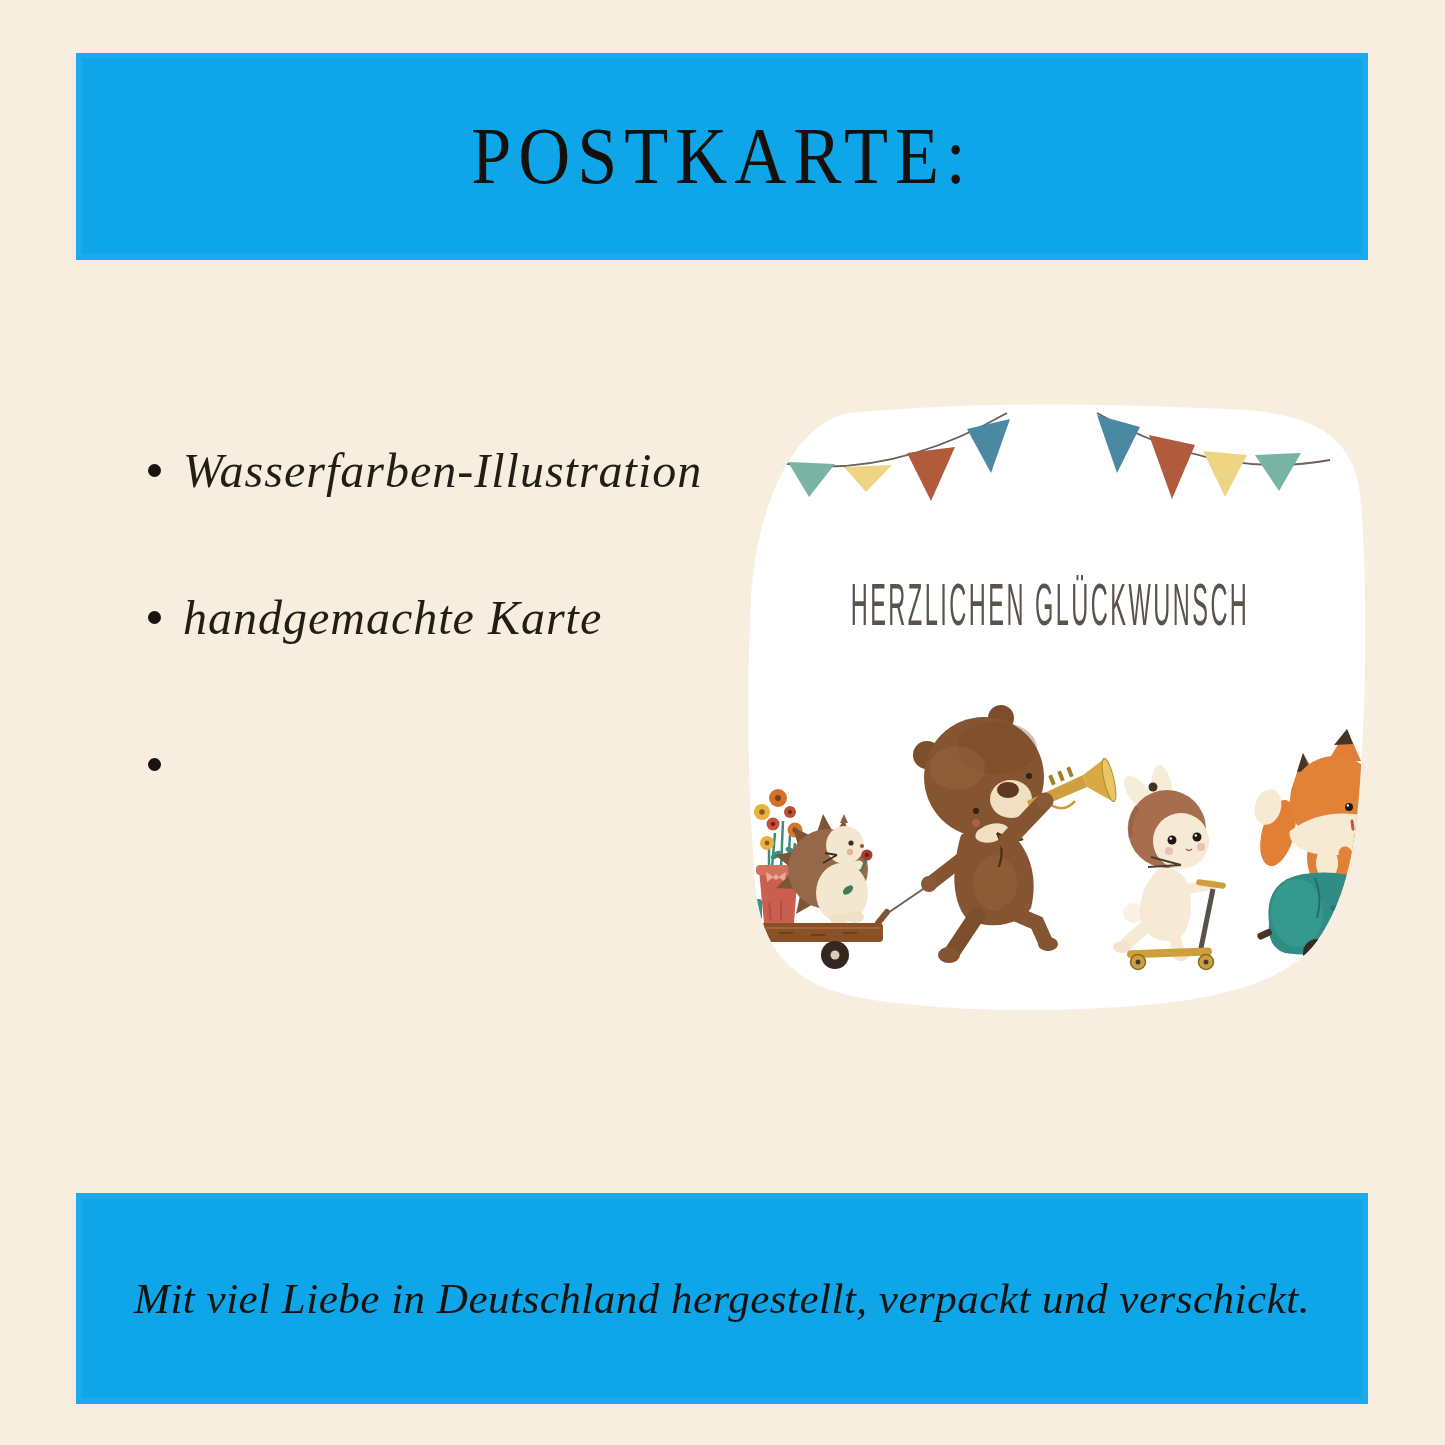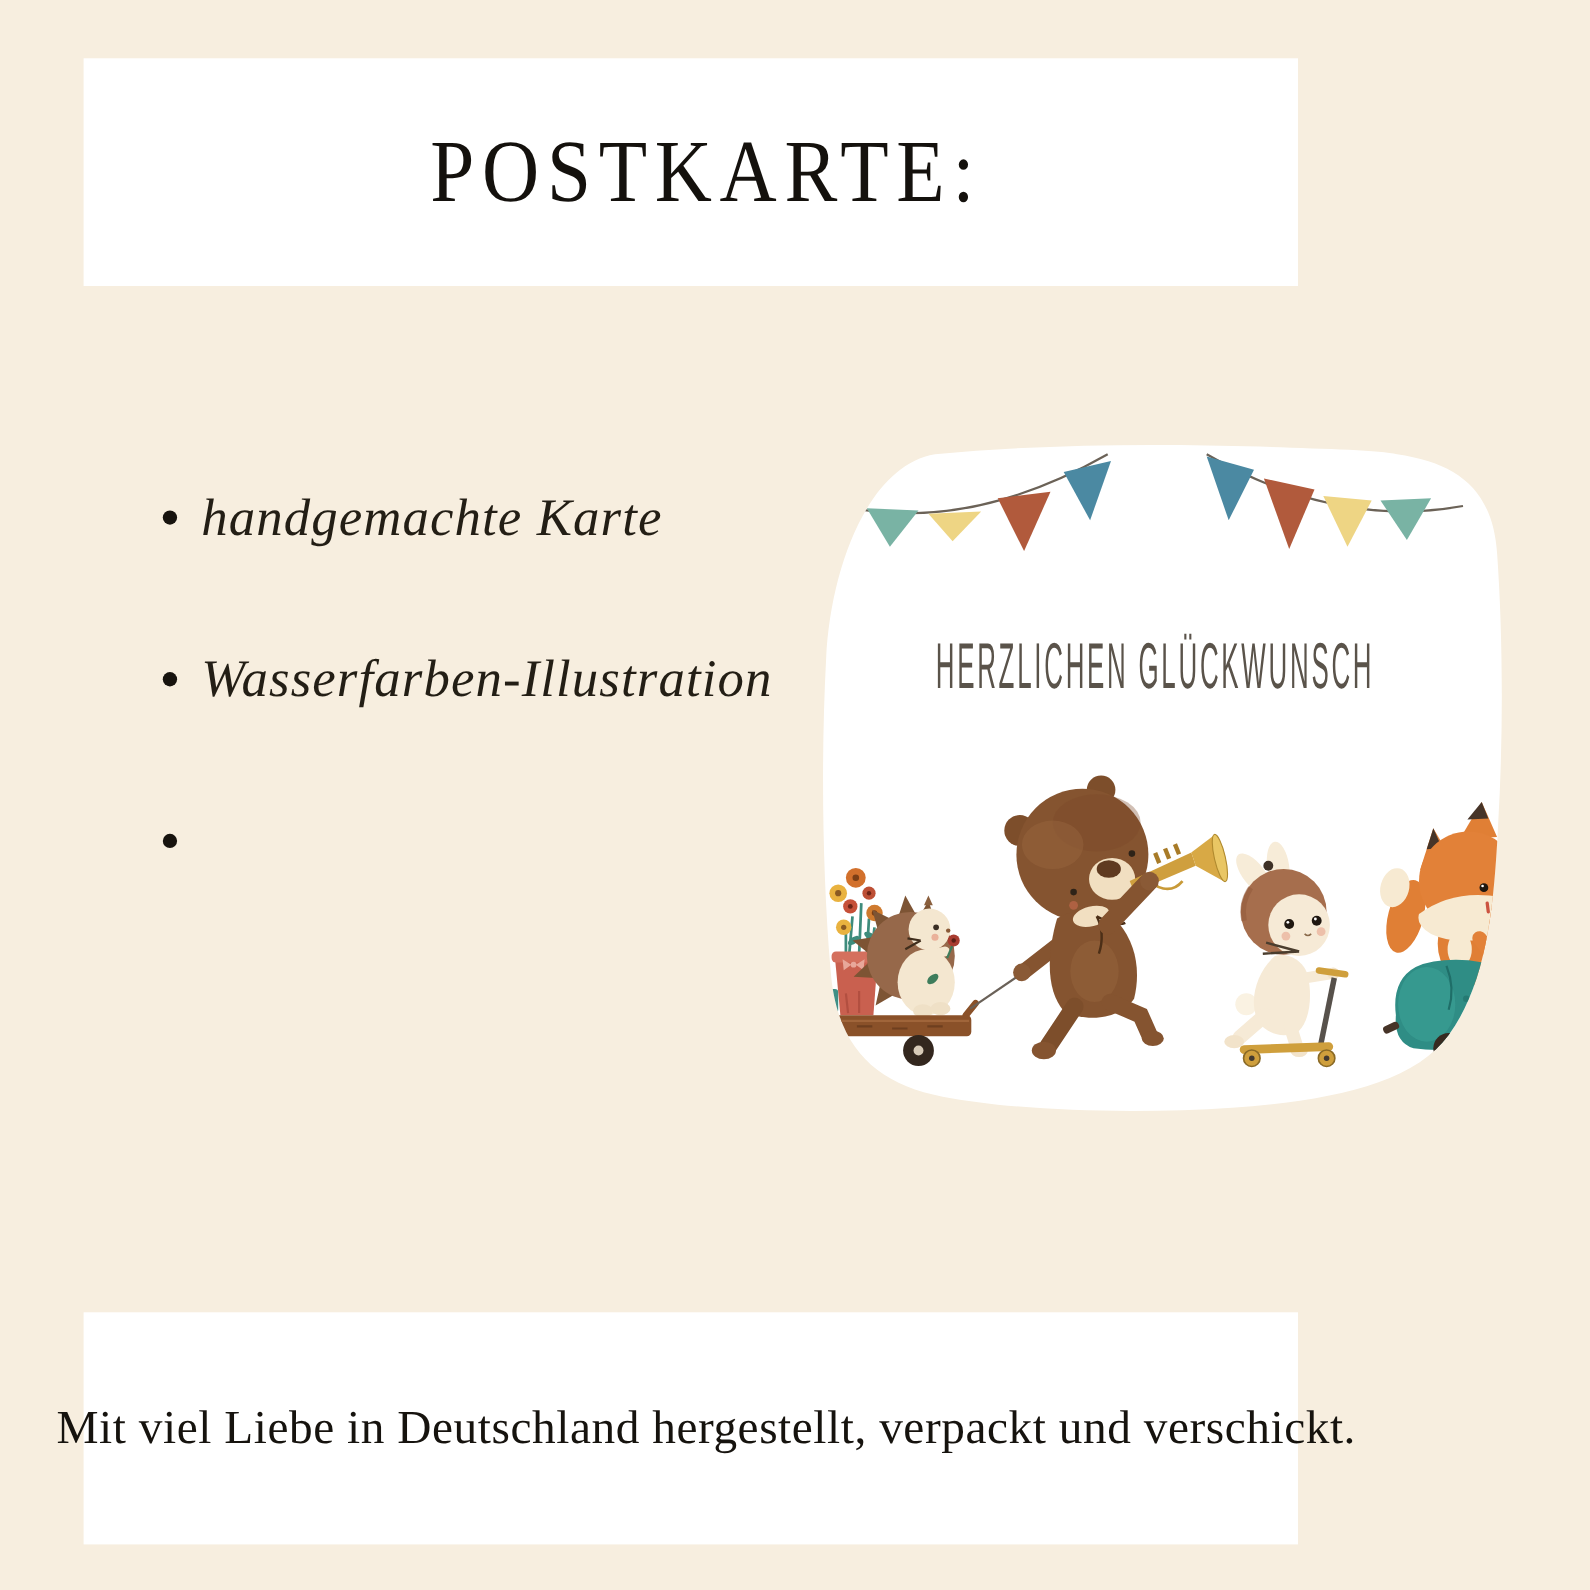--- a/index.html
+++ b/index.html
@@ -2,58 +2,57 @@
 <html><head>
 <meta charset="utf-8">
 <style>
   html,body{margin:0;padding:0;}
   body{
     width:1445px;height:1445px;position:relative;overflow:hidden;
     background:#f7eedf;
     font-family:"Liberation Serif", serif;
   }
   .banner{
-    position:absolute;left:76px;width:1076px;background:#ffffff;
+    position:absolute;left:76px;width:1292px;background:#0ea5e9;
     display:flex;align-items:center;justify-content:center;
     box-shadow:inset 0 0 0 6px rgba(255,255,255,0.06);
-    padding-left:28px;
   }
   .banner.top{top:53px;height:207px;}
   .banner.bottom{top:1193px;height:211px;}
   .header-title{
     display:inline-block;font-size:72px;letter-spacing:7px;color:#14110d;
     transform:scaleY(1.12);font-weight:400;white-space:nowrap;
   }
   .footer-note{
-    font-size:43px;color:#16130e;letter-spacing:0.5px;white-space:nowrap;
+    font-size:43px;color:#16130e;letter-spacing:0.5px;white-space:nowrap;font-style:italic;
   }
   .feature-list{position:absolute;left:148px;top:438px;margin:0;padding:0;list-style:none;}
   .feature-item{display:flex;align-items:center;height:64px;margin-bottom:83px;}
   .bullet{width:13px;height:13px;border-radius:50%;background:#17130e;margin-right:22px;flex:none;}
   .feature-label{
     font-style:italic;font-size:48px;color:#231e15;letter-spacing:1px;white-space:nowrap;
   }
   .postcard{position:absolute;left:745px;top:403px;width:625px;height:625px;}
   .postcard svg{display:block;}
 </style>
 </head>
 <body>
 
 <header class="banner top">
   <span class="header-title">POSTKARTE:</span>
 </header>
 
 <ul class="feature-list">
   <li class="feature-item">
     <span class="bullet"></span>
-    <span class="feature-label">handgemachte Karte</span>
+    <span class="feature-label">Wasserfarben-Illustration</span>
   </li>
   <li class="feature-item">
     <span class="bullet"></span>
-    <span class="feature-label">Wasserfarben-Illustration</span>
+    <span class="feature-label">handgemachte Karte</span>
   </li>
   <li class="feature-item">
     <span class="bullet"></span>
   </li>
 </ul>
 
 <div class="postcard">
 <svg width="625" height="625" viewBox="0 0 625 625" xmlns="http://www.w3.org/2000/svg">
   <defs>
     <clipPath id="blobClip">

